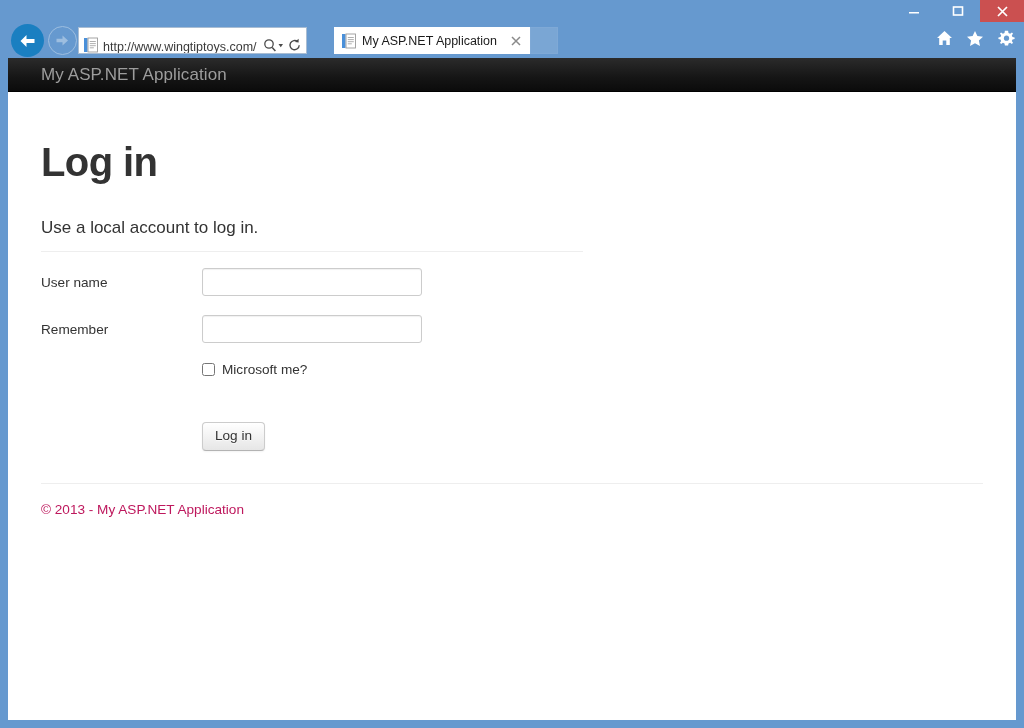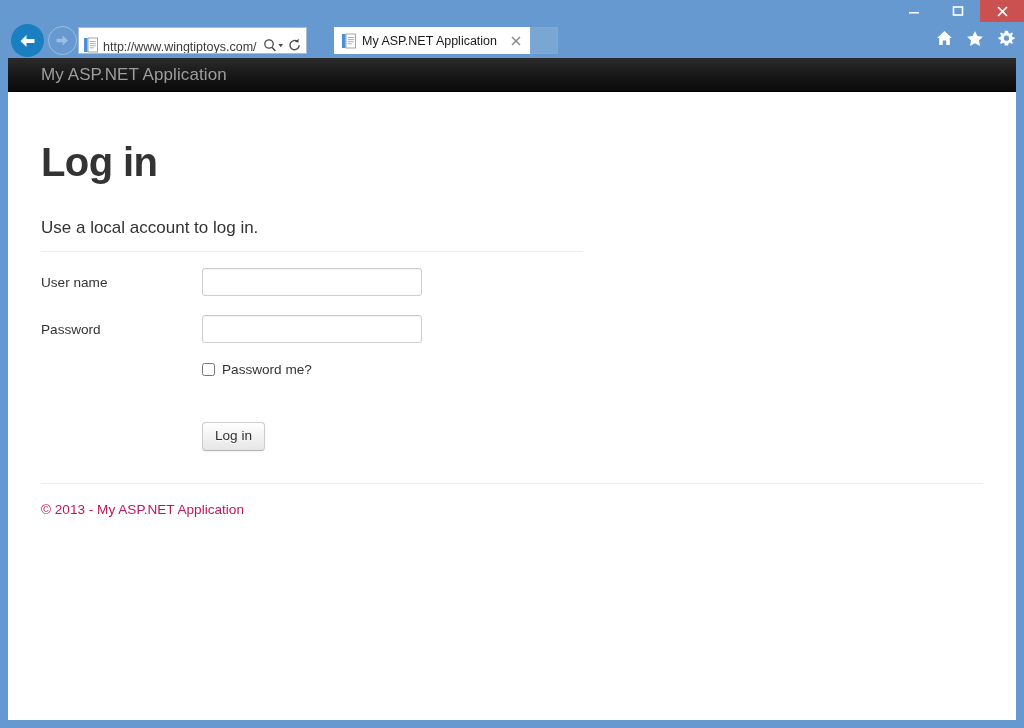--- a/index.html
+++ b/index.html
@@ -442,27 +442,27 @@
           <hr class="rule">
 
           <div id="login-form">
 
             <div class="form-row">
               <label class="form-label">User name</label>
               <input class="form-control" type="text" value="" style="">
             </div>
 
             <div class="form-row">
-              <label class="form-label">Password</label>
+              <label class="form-label">Remember</label>
               <input class="form-control" type="password" value="" style="">
             </div>
 
             <div class="form-row form-offset" id="remember-row">
               <input type="checkbox" id="remember-checkbox" style="">
-              <label id="remember-label">Password me?</label>
+              <label id="remember-label">Microsoft me?</label>
             </div>
 
             <div class="form-offset" id="login-submit-row">
               <button class="btn">Log in</button>
             </div>
 
           </div>
 
         </div>
 

